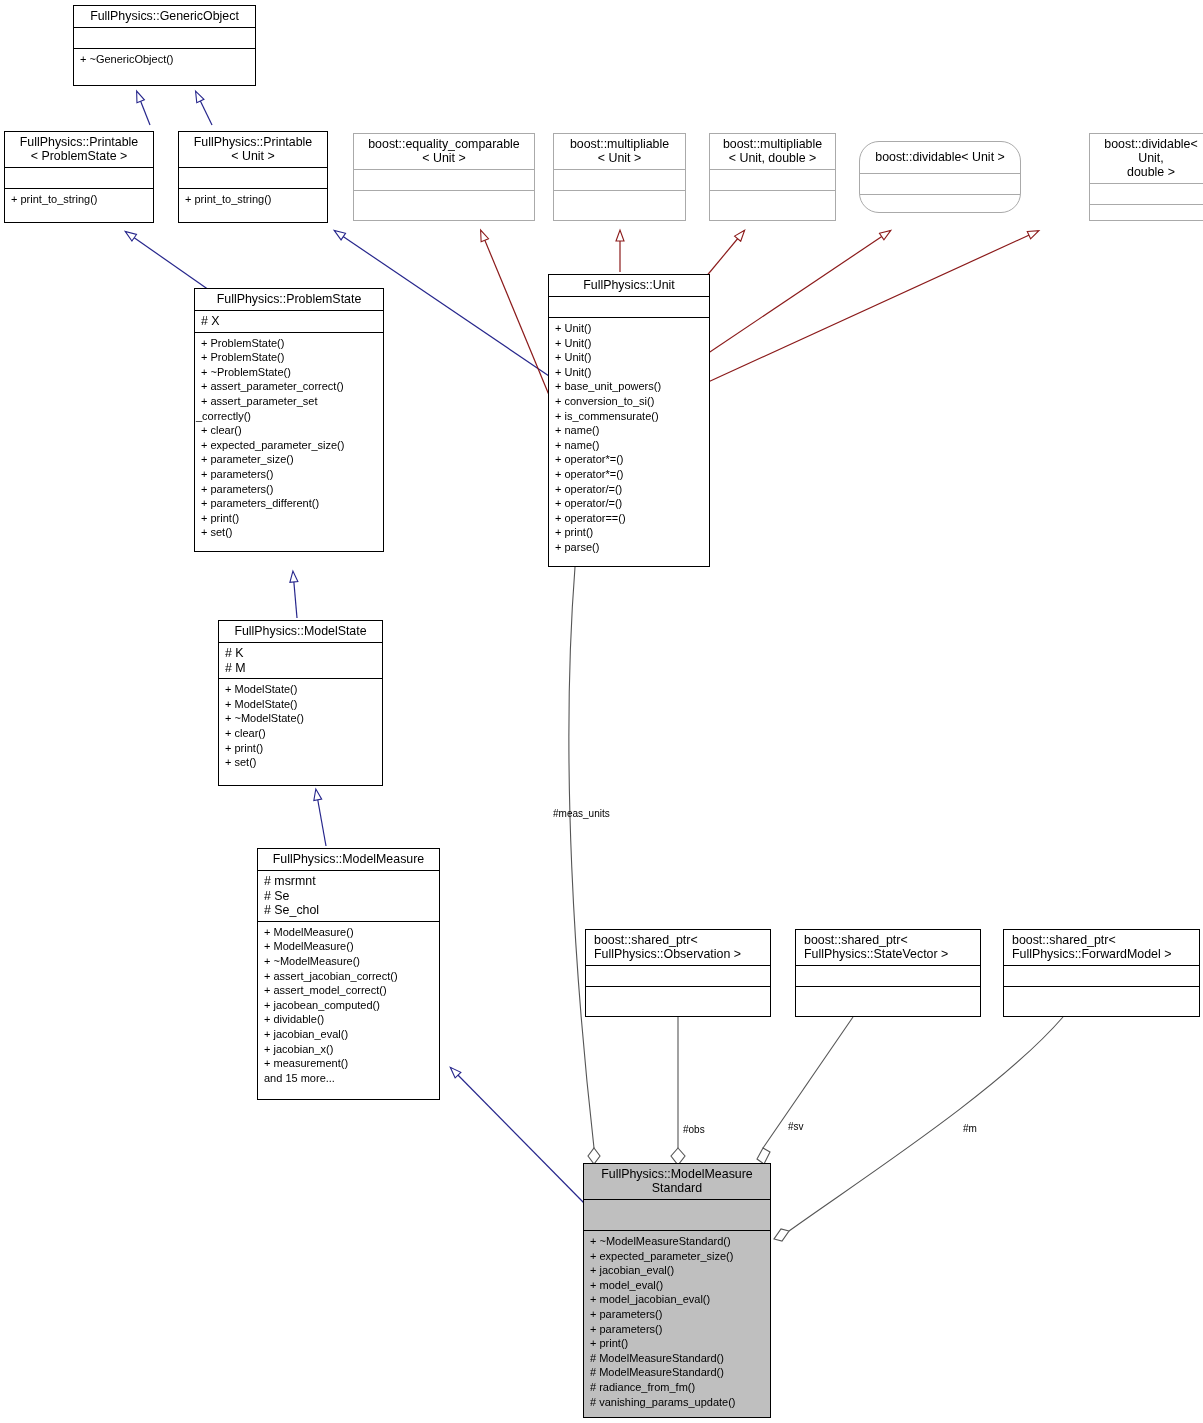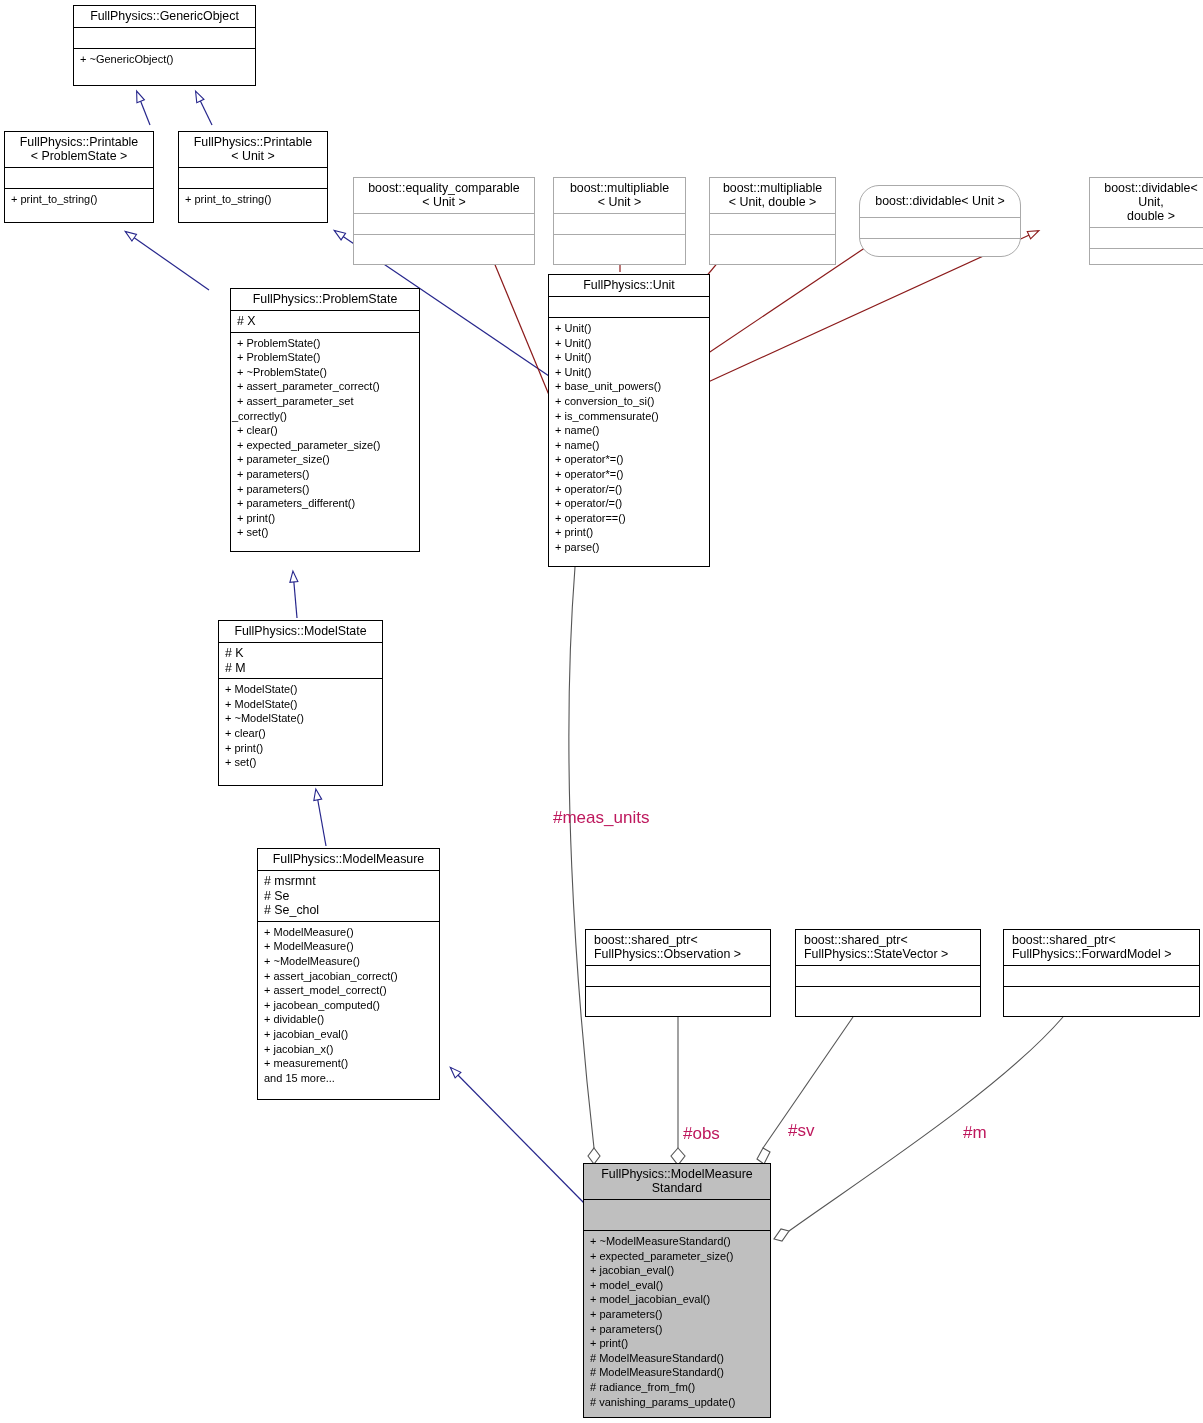--- a/index.html
+++ b/index.html
@@ -27,21 +27,20 @@
   .node {
     position: absolute;
     box-sizing: border-box;
     background: #ffffff;
     border: 1px solid #000000;
     display: flex;
     flex-direction: column;
   }
   .node.dim {
     border-color: #aaaaaa;
-    margin-top: 44px;
   }
   .node.highlight {
     background: #bfbfbf;
     border-color: #000000;
   }
   .node .title {
     text-align: center;
     font-size: 12.4px;
     line-height: 14px;
     color: #000000;
@@ -64,22 +63,22 @@
     line-height: 14.6px;
     color: #000000;
     padding: 3px 5px 4px 6px;
     flex: 1 1 auto;
     min-height: 14px;
   }
   .node .row { white-space: pre; }
   .node.highlight .ops .row { line-height: 14.6px; }
   .edgelabel {
     position: absolute;
-    font-size: 17px;
-    color: #be185d;
+    font-size: 10px;
+    color: #000000;
     white-space: nowrap;
   }
 </style>
 </head>
 <body>
 
 <div id="canvas">
 
   <svg class="edges" viewBox="0 0 1203 1423" xmlns="http://www.w3.org/2000/svg">
     <defs>
@@ -209,21 +208,21 @@
     <div class="ops"></div>
   </div>
 
   <div class="node dim" style="left:1089px; top:133px; width:124px; height:88px;">
     <div class="title">boost::dividable&lt; Unit,
 double &gt;</div>
     <div class="attrs"></div>
     <div class="ops"></div>
   </div>
 
-  <div class="node" style="left:194px; top:288px; width:190px; height:264px;margin-left:36px;">
+  <div class="node" style="left:194px; top:288px; width:190px; height:264px;">
     <div class="title">FullPhysics::ProblemState</div>
     <div class="attrs">
       <div class="row"># X</div>
     </div>
     <div class="ops">
       <div class="row">+ ProblemState()</div>
       <div class="row">+ ProblemState()</div>
       <div class="row">+ ~ProblemState()</div>
       <div class="row">+ assert_parameter_correct()</div>
       <div class="row">+ assert_parameter_set</div>

